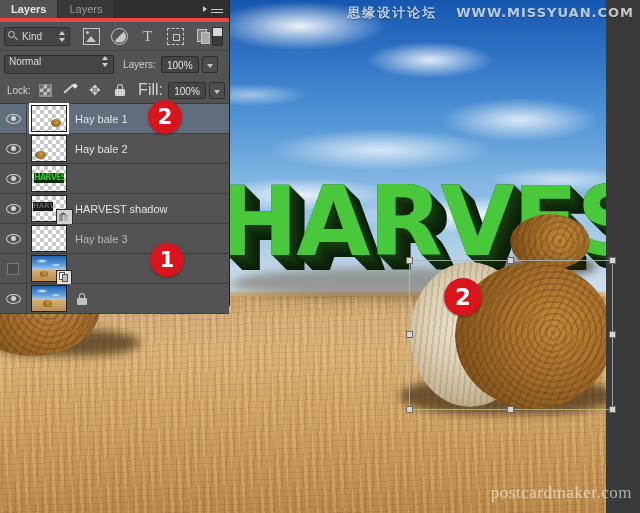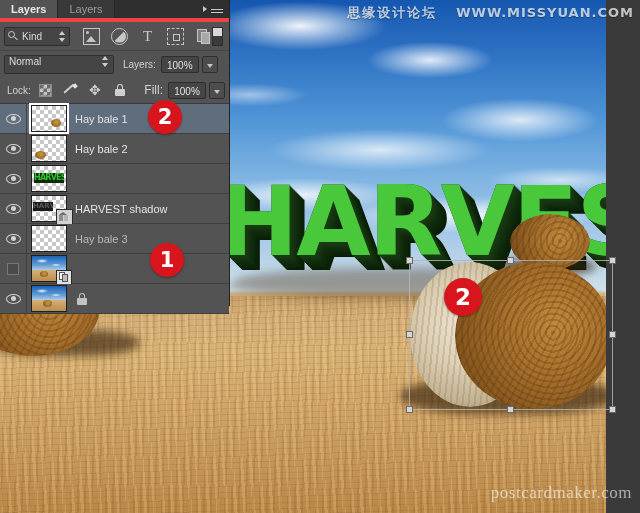--- a/index.html
+++ b/index.html
@@ -542,21 +542,21 @@
     position: absolute;
     left: 4px; top: 1px;
     width: 6px; height: 7px;
     border: 1.5px solid #cfcfcf;
     border-bottom: none;
     border-radius: 4px 4px 0 0;
     box-sizing: border-box;
   }
   .fill-label {
     margin-left: auto;
-    font-size: 12px;
+    font-size: 16px;
     color: #d2d2d2;
     text-align: center;
   }
 
   
   .layer-list {
     position: relative;
     background: #535353;
   }
   .layer-row {

